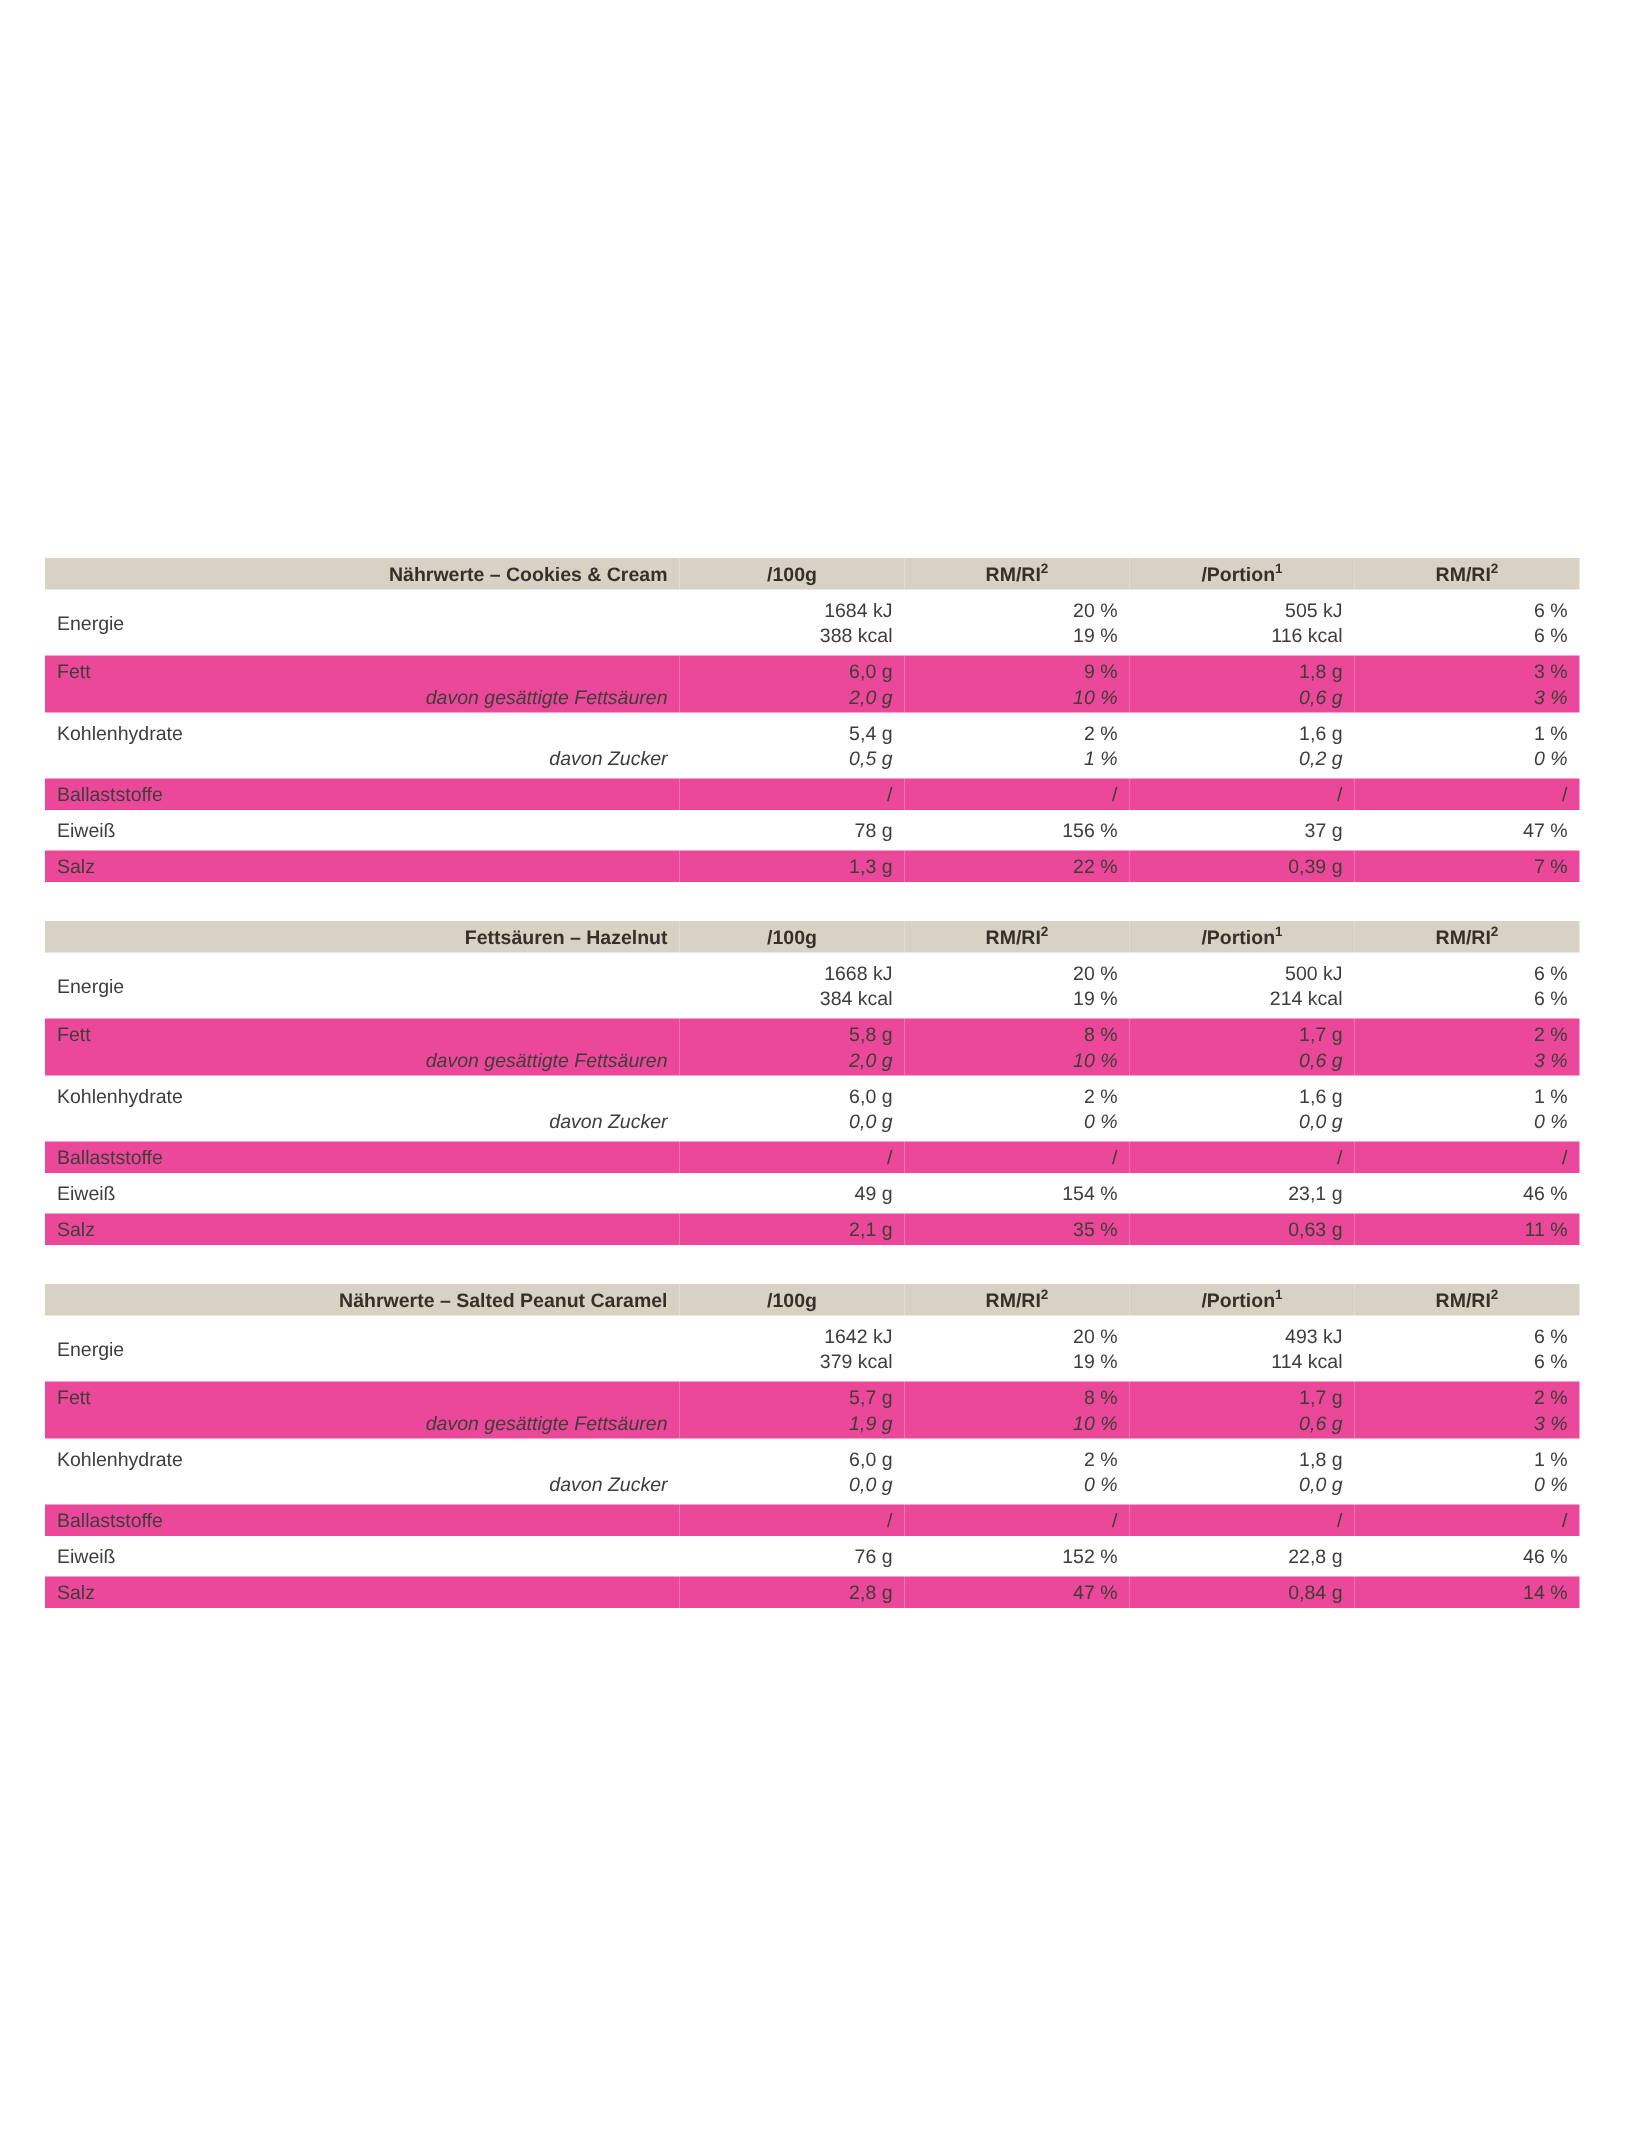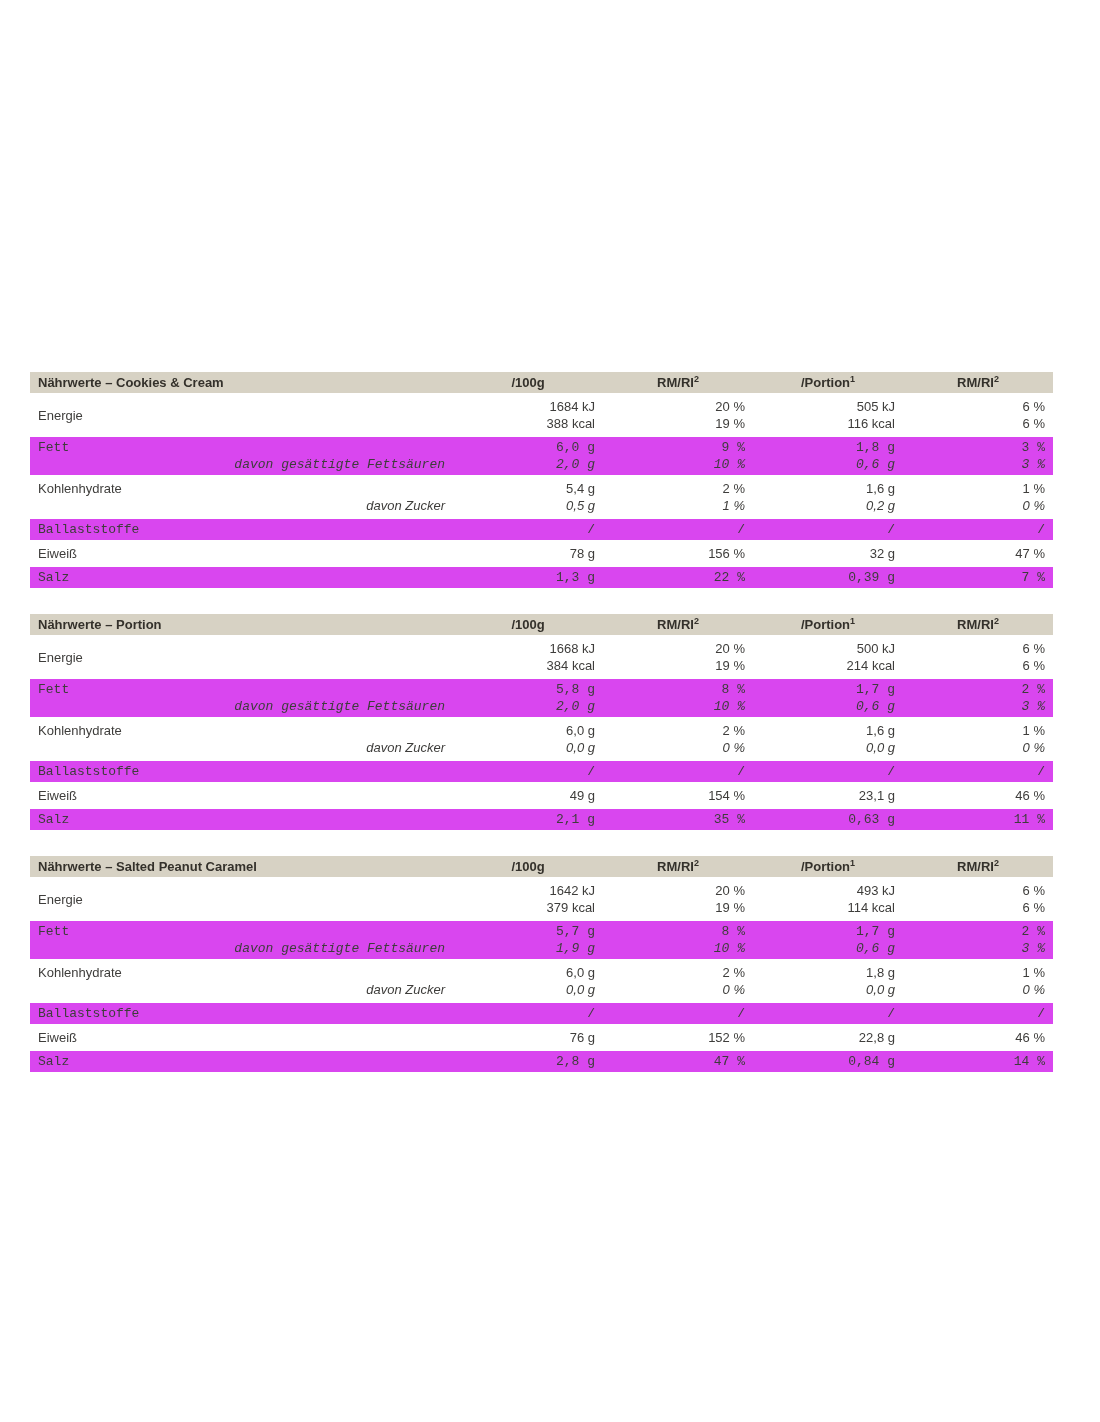--- a/index.html
+++ b/index.html
@@ -38,29 +38,28 @@
     vertical-align: top;
   }
   table.nutrition thead th {
     background: #d7d2c4;
     color: #34312b;
     font-weight: bold;
     text-align: center;
     white-space: nowrap;
   }
   table.nutrition thead th.title-cell {
-    text-align: left;
+    text-align: right;
   }
   table.nutrition sup {
     font-size: 9px;
     line-height: 0;
   }
   table.nutrition tr.shaded td {
-    background: #d946ef;
-    font-family: Liberation Mono, monospace;
+    background: #ec4899;
   }
   table.nutrition td.val-cell {
     text-align: right;
     white-space: nowrap;
   }
   table.nutrition td.label-cell.center {
     vertical-align: middle;
   }
   .sub-line {
     font-style: normal;
@@ -181,21 +180,21 @@
           <td class="label-cell">
             <div>Eiweiß</div>
           </td>
           <td class="val-cell">
             <div>78 g</div>
           </td>
           <td class="val-cell">
             <div>156 %</div>
           </td>
           <td class="val-cell">
-            <div>32 g</div>
+            <div>37 g</div>
           </td>
           <td class="val-cell">
             <div>47 %</div>
           </td>
         </tr>
         <tr class="shaded">
           <td class="label-cell">
             <div>Salz</div>
           </td>
           <td class="val-cell">
@@ -216,21 +215,21 @@
     <table class="nutrition">
       <colgroup>
         <col class="c-label">
         <col class="c-val">
         <col class="c-val">
         <col class="c-val">
         <col class="c-val">
       </colgroup>
       <thead>
         <tr>
-          <th class="title-cell">Nährwerte – Portion</th>
+          <th class="title-cell">Fettsäuren – Hazelnut</th>
           <th><span>/100g</span></th>
           <th><span>RM/RI</span><sup>2</sup></th>
           <th><span>/Portion</span><sup>1</sup></th>
           <th><span>RM/RI</span><sup>2</sup></th>
         </tr>
       </thead>
       <tbody>
         <tr>
           <td class="label-cell center">
             <div>Energie</div>

